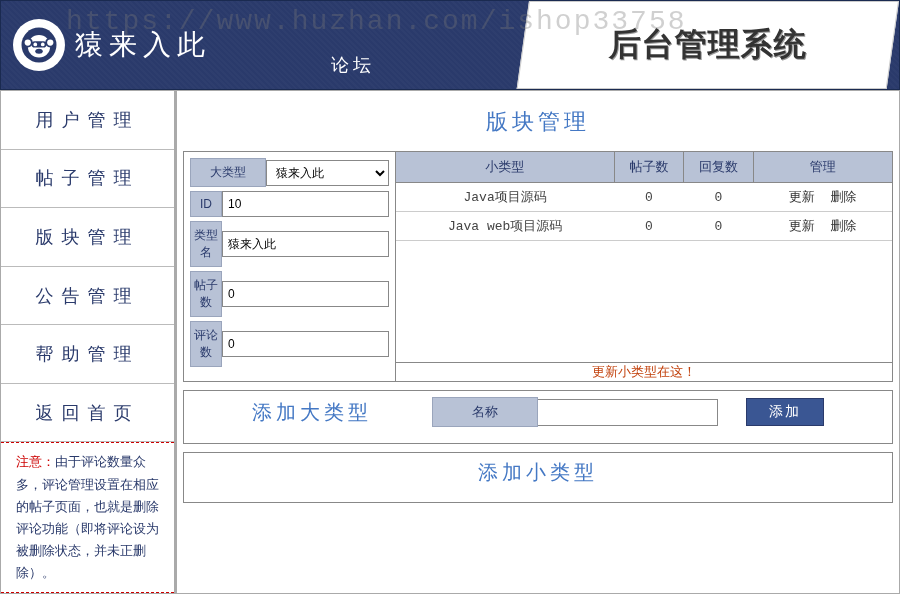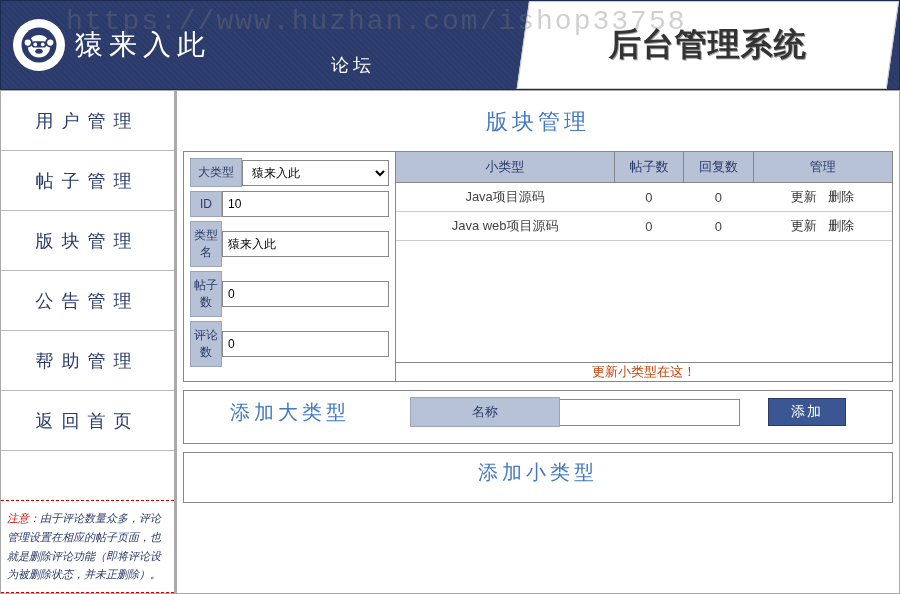--- a/index.html
+++ b/index.html
@@ -91,25 +91,24 @@
     color: #2a3a6b;
     letter-spacing: 8px;
     border-bottom: 1px solid #bbb;
     cursor:pointer;
   }
   .notice {
     margin-top: auto;
     border: 1px dashed #c00;
     border-left: none;
     border-right: none;
-    padding: 8px 6px;
-    font-size: 11px;
+    padding: 8px 15px;
+    font-size: 13px;
     line-height: 1.7;
     color: #2a3a6b;
-    font-style: italic;
   }
   .notice .warn { color: #c00; }
   .main {
     flex:1;
     border: 1px solid #aaa;
     border-left: 2px solid #aaa;
     padding: 6px 6px;
     overflow:auto;
   }
   .page-title {
@@ -117,21 +116,21 @@
     font-size: 22px;
     color:#4478c4;
     letter-spacing: 4px;
     margin: 10px 0 14px;
   }
   .two-col { display:flex; gap:0; border:1px solid #888; }
   .form-col { width: 212px; border-right:1px solid #888; padding:6px 6px 10px; }
   .table-col { flex:1; display:flex; flex-direction:column; }
   .form-row { display:flex; align-items:center; margin-bottom:4px; }
   .form-label {
-    width: 52px;
+    width: 76px;
     background:#b8c2d6;
     color:#2a3a6b;
     font-size:12px;
     text-align:center;
     padding:5px 0;
     border:1px solid #9aa5bc;
   }
   .form-input, .form-select {
     flex:1;
     border:1px solid #888;
@@ -147,21 +146,21 @@
   }
   .btn {
     background:#3a5693;
     color:#fff;
     border:1px solid #2a3a6b;
     padding:5px 16px;
     font-size:14px;
     cursor:pointer;
     letter-spacing:2px;
   }
-  .data-table { width:100%; border-collapse: collapse; }
+  .data-table { width:100%; border-collapse: collapse; font-family: Liberation Mono, monospace; }
   .data-table th {
     background:#b8c2d6;
     color:#2a3a6b;
     font-weight:normal;
     font-size:13px;
     padding:6px 4px;
     border:1px solid #888;
     border-top:none;
   }
   .data-table th:first-child { border-left:none; }
@@ -179,21 +178,21 @@
     text-align:center;
     font-size:13px;
     padding:0 0;
     border-top:1px solid #888;
     margin-top:auto;
   }
   .add-block { border:1px solid #888; margin-top:8px; text-align:center; padding:6px 0 10px; }
   .add-title { color:#4478c4; font-size:20px; letter-spacing:4px; margin-bottom:6px; }
   .add-row { display:flex; align-items:center; justify-content:center; gap:0; margin-bottom:6px; }
   .add-label {
-    width:150px; background:#b8c2d6; color:#2a3a6b;
+    width:106px; background:#b8c2d6; color:#2a3a6b;
     font-size:13px; padding:5px 0; border:1px solid #9aa5bc; text-align:center;
   }
   .add-input, .add-select {
     width:180px; border:1px solid #888; border-left:none;
     font-size:12px; padding:4px 5px; height:27px; background:#fff;
   }
   .add-row .btn { margin-left:28px; padding:4px 22px; }
 </style>
 </head>
 <body>

